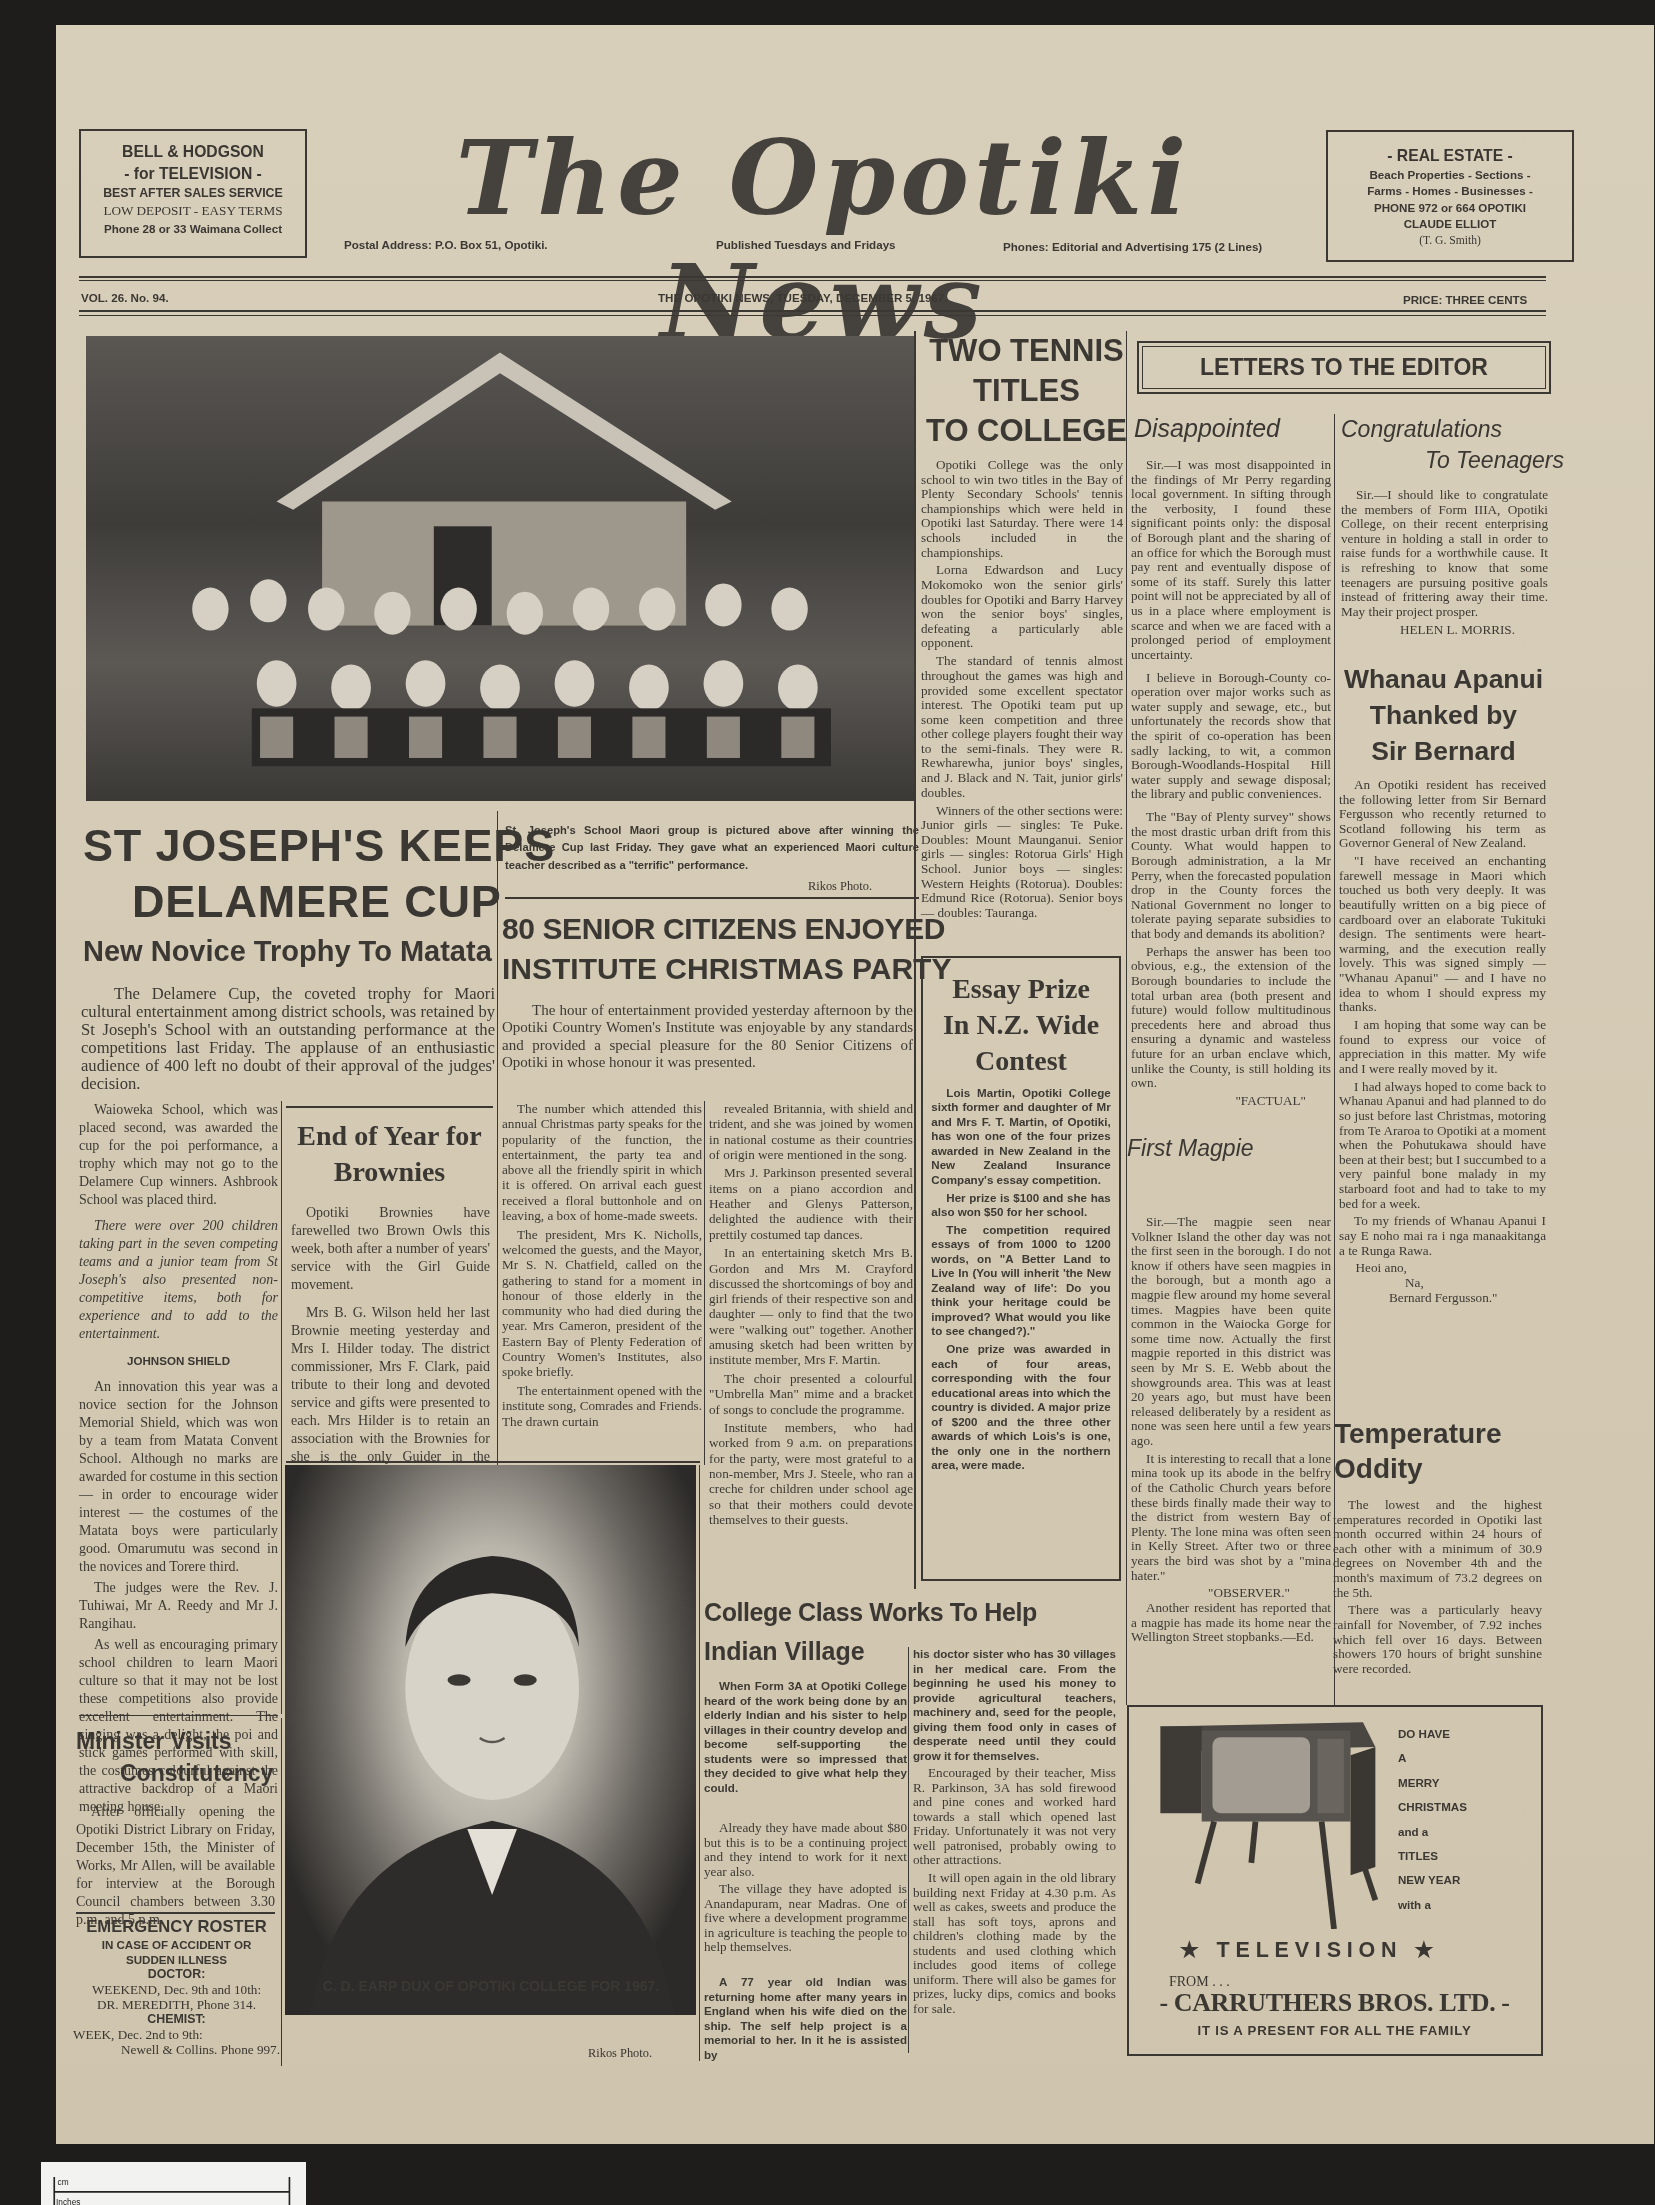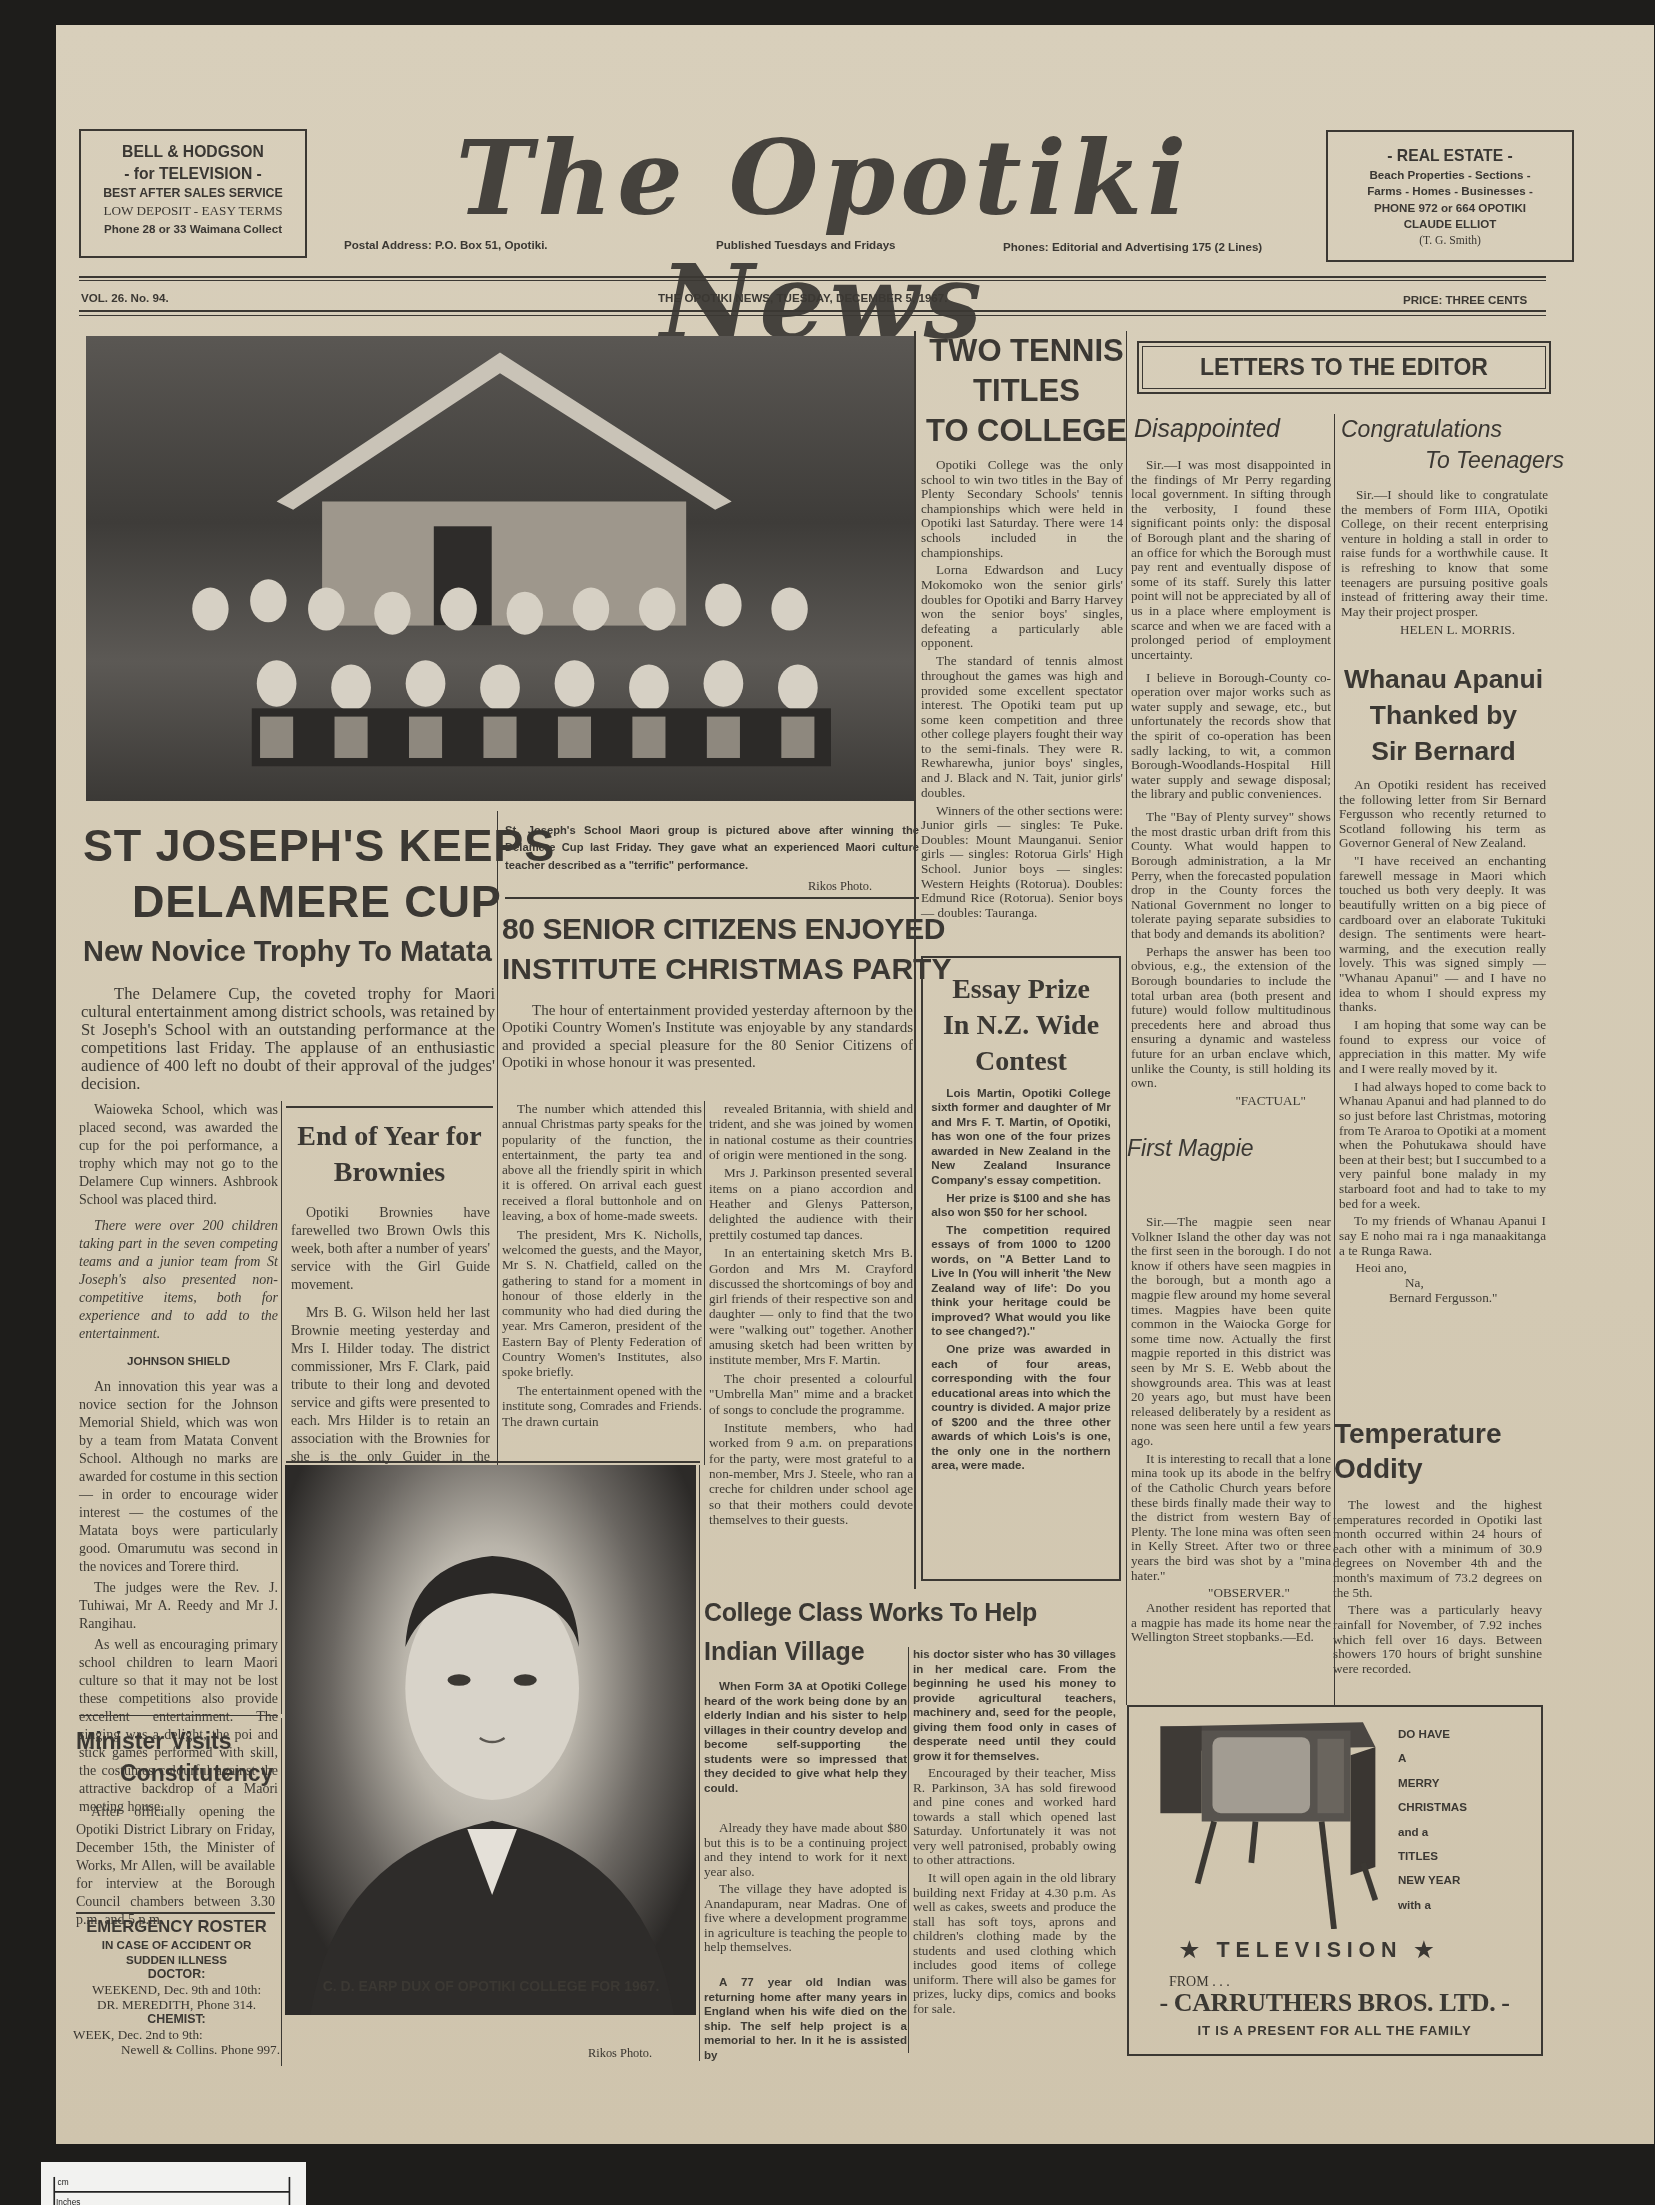--- a/index.html
+++ b/index.html
@@ -200,21 +200,21 @@
 <div class="col" style="left:704px;top:1821px;width:203px;font-size:13.2px;line-height:14.5px;">
   <p>Already they have made about $80 but this is to be a continuing project and they intend to work for it next year also.</p>
   <p>The village they have adopted is Anandapuram, near Madras. One of five where a development programme in agriculture is teaching the people to help themselves.</p>
 </div>
 <div class="col bold" style="left:704px;top:1975px;width:203px;font-size:11.6px;line-height:14.5px;">
   <p>A 77 year old Indian was returning home after many years in England when his wife died on the ship. The self help project is a memorial to her. In it he is assisted by</p>
 </div>
 <div class="rule" style="left:908px;top:1647px;width:0.8px;height:406px;"></div>
 <div class="col" style="left:913px;top:1647px;width:203px;font-size:13.2px;line-height:14.5px;">
   <p style="font-family:'Liberation Sans',sans-serif;font-weight:bold;font-size:11.6px;text-indent:0;">his doctor sister who has 30 villages in her medical care. From the beginning he used his money to provide agricultural teachers, machinery and, seed for the people, giving them food only in cases of desperate need until they could grow it for themselves.</p>
-  <p>Encouraged by their teacher, Miss R. Parkinson, 3A has sold firewood and pine cones and worked hard towards a stall which opened last Saturday. Unfortunately it was not very well patronised, probably owing to other attractions.</p>
+  <p>Encouraged by their teacher, Miss R. Parkinson, 3A has sold firewood and pine cones and worked hard towards a stall which opened last Friday. Unfortunately it was not very well patronised, probably owing to other attractions.</p>
   <p>It will open again in the old library building next Friday at 4.30 p.m. As well as cakes, sweets and produce the stall has soft toys, aprons and children's clothing made by the students and used clothing which includes good items of college uniform. There will also be games for prizes, lucky dips, comics and books for sale.</p>
 </div>
 
 <div class="rule" style="left:914px;top:331px;width:1.7px;height:1258px;"></div>
 <div class="abs hd center" style="left:919px;top:331px;width:215px;font-size:31px;line-height:40px;">
   <div>TWO TENNIS</div>
   <div>TITLES</div>
   <div>TO COLLEGE</div>
 </div>
 <div class="col" style="left:921px;top:458px;width:202px;font-size:13.2px;line-height:14.6px;">

